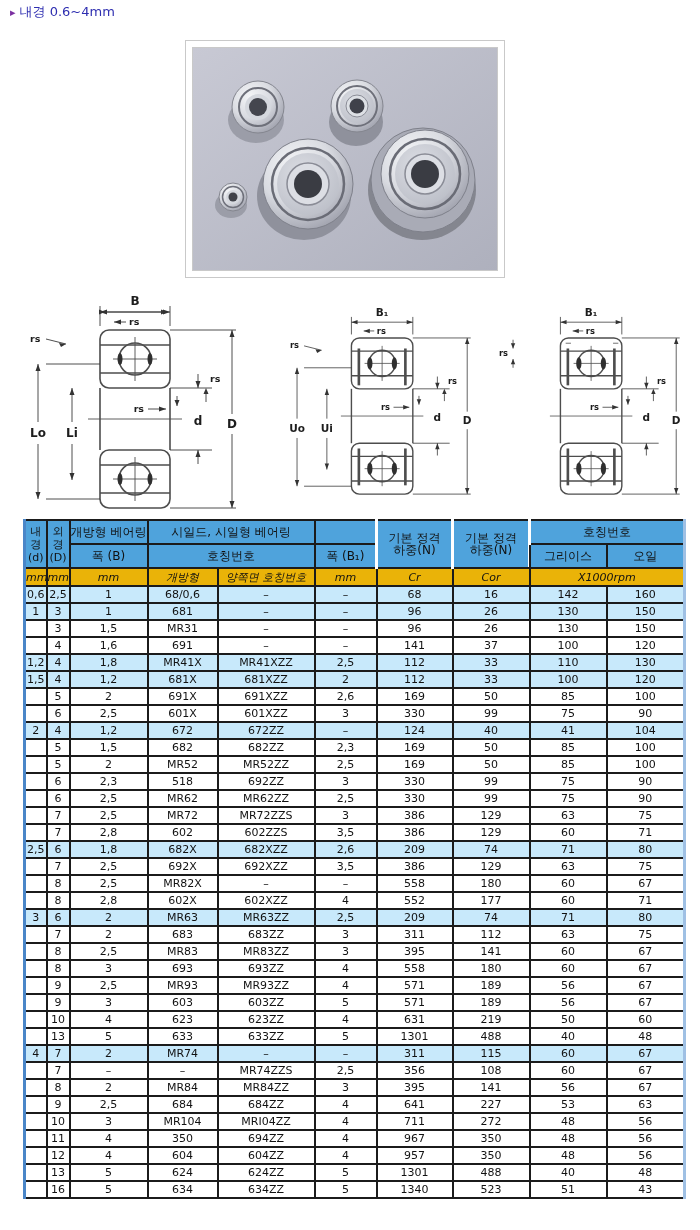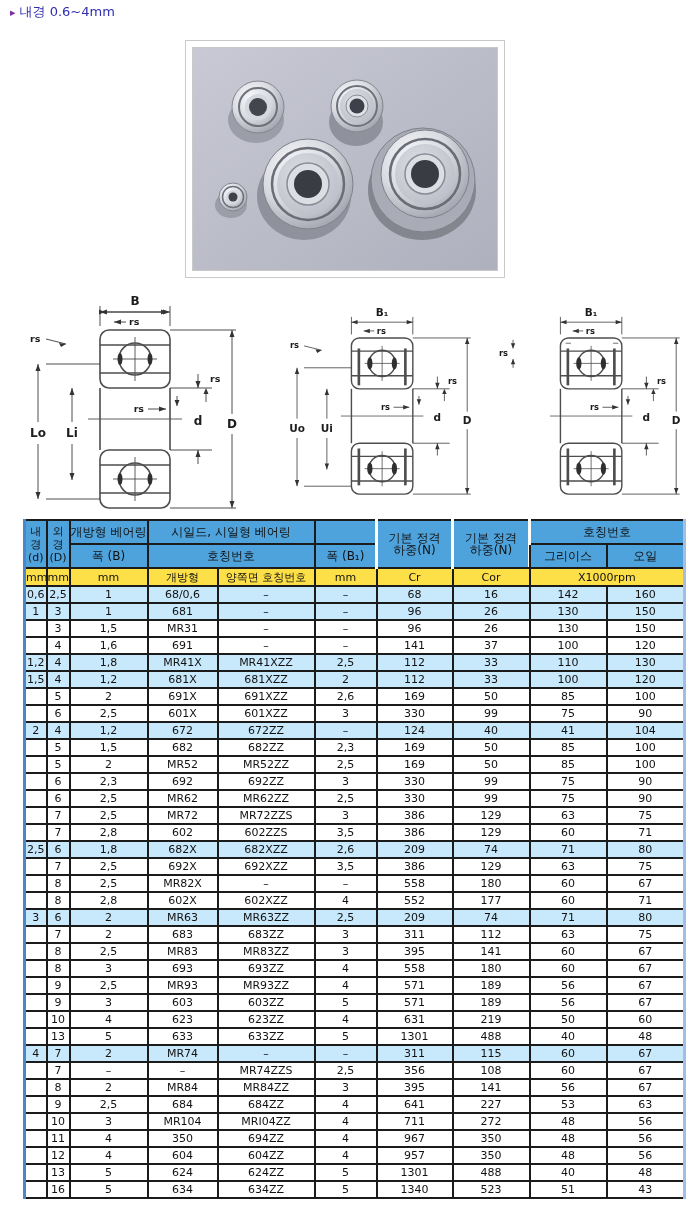--- a/index.html
+++ b/index.html
@@ -20,21 +20,21 @@
   .thin{stroke:#4d4d4d;stroke-width:.9;fill:none;}
   .dim{stroke:#3a3a3a;stroke-width:.9;fill:none;}
   .blob{fill:#2f2f2f;}
   .seal{fill:#4d4d4d;}
   
   table.spec{position:absolute;left:23px;top:519px;border-collapse:collapse;table-layout:fixed;width:661px;
     border-left:3px solid #4a86c8;border-right:3px solid #9fc0e4;}
   table.spec th,table.spec td{border:2px solid #1b1b1b;padding:0;text-align:center;vertical-align:middle;
     white-space:nowrap;overflow:hidden;font-weight:normal;color:#111;}
   tr.h1 th,tr.h2 th{background:#4fa3dc;font-size:12px;height:22px;line-height:13px;}
-  tr.h3 th{background:#fde047;font-size:11px;height:16px;}
+  tr.h3 th{background:#eab308;font-size:11px;height:16px;font-style:italic;}
   tr.h1 th.gap{border-left:3px solid #ffffff;}
   tbody td{background:#fff;font-size:11px;height:15px;line-height:15px;}
   tr.hl td{background:#c8e9fb;}
   .stack span{display:block;line-height:13px;font-size:11px;}
   .two span{display:block;line-height:12px;}
 </style>
 </head>
 <body>
 
 <div class="title">
@@ -499,21 +499,21 @@
         <td>2,5</td>
         <td>169</td>
         <td>50</td>
         <td>85</td>
         <td>100</td>
       </tr>
       <tr>
         <td></td>
         <td>6</td>
         <td>2,3</td>
-        <td>692</td>
+        <td>518</td>
         <td>692ZZ</td>
         <td>3</td>
         <td>330</td>
         <td>99</td>
         <td>75</td>
         <td>90</td>
       </tr>
       <tr>
         <td></td>
         <td>6</td>

